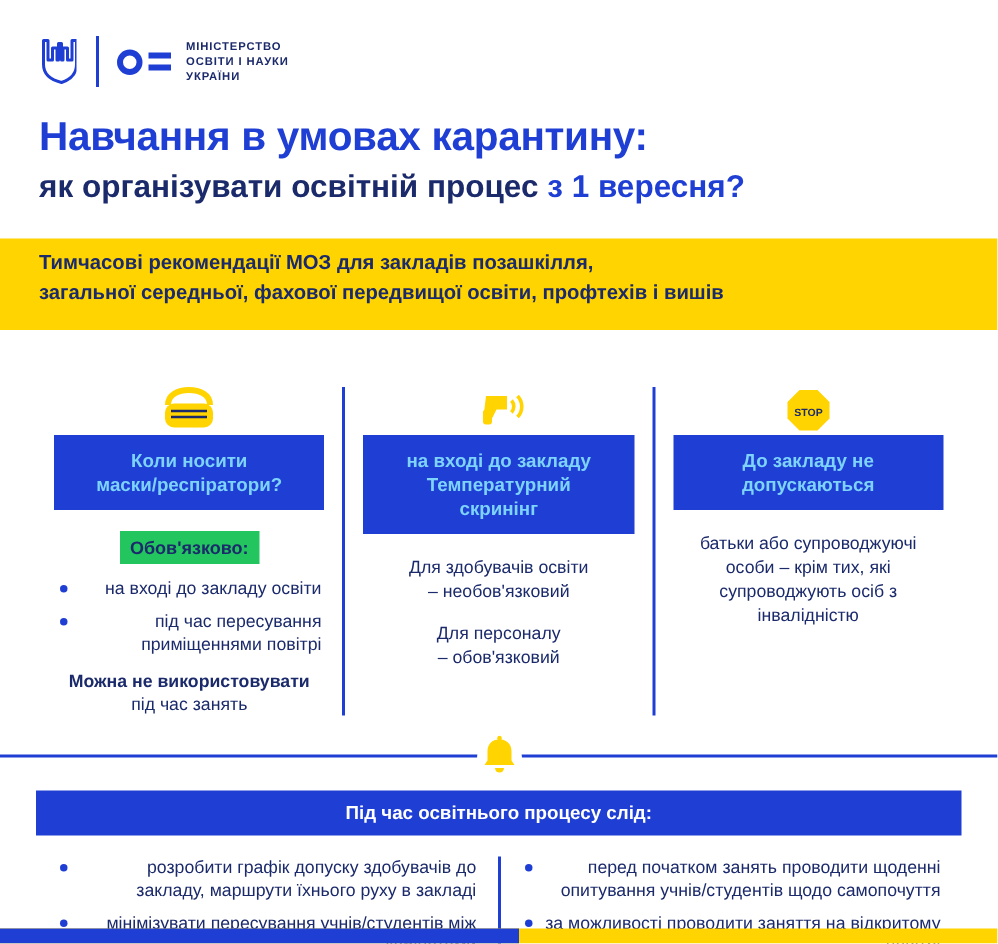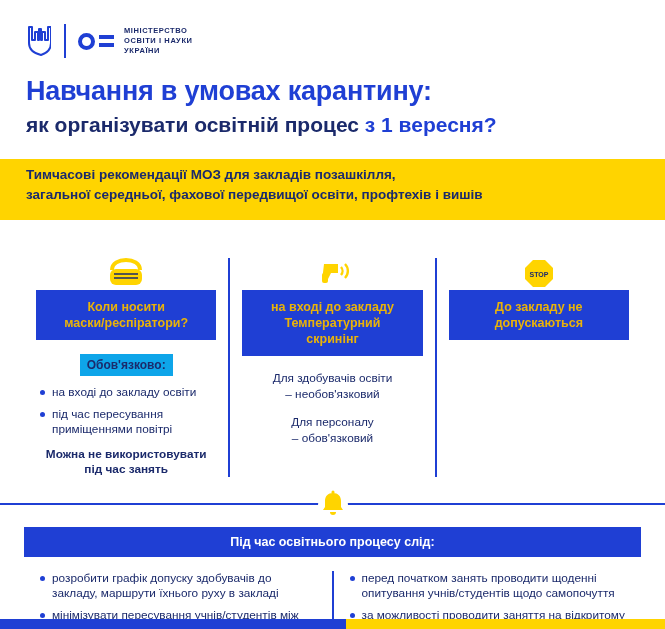--- a/index.html
+++ b/index.html
@@ -97,46 +97,46 @@
   }
   .col + .col { border-left: 2px solid #1f3fd4; }
 
   .badge-wrap {
     display: flex; justify-content: center;
     height: 26px;
     margin-bottom: 6px;
   }
   .col-head {
     background: #1f3fd4;
-    color: #eab308;
+    color: #7dd3fc;
     font-size: 12.5px;
     font-weight: bold;
     text-align: center;
     padding: 9px 16px;
     line-height: 16px;
   }
   .col-body {
     padding: 14px 2px 0 2px;
     font-size: 11.8px;
     line-height: 16px;
     color: #1b2a6b;
     text-align: center;
   }
   .tag {
     display: inline-block;
-    background: #0ea5e9;
+    background: #22c55e;
     font-weight: bold;
     font-size: 12px;
     padding: 3px 7px;
     margin-bottom: 9px;
   }
   ul.bul {
     list-style: none;
     margin: 0; padding: 0;
-    text-align: left;
+    text-align: right;
   }
   ul.bul li {
     position: relative;
     padding-left: 14px;
     margin-bottom: 7px;
     font-size: 11.8px;
     line-height: 15px;
   }
   ul.bul li:before {
     content: "";
@@ -145,21 +145,21 @@
     width: 5px; height: 5px;
     border-radius: 50%;
     background: #1f3fd4;
   }
   .strong-note {
     font-weight: bold;
     margin-top: 10px;
     font-size: 11.8px;
     line-height: 15px;
   }
-  .note-reg { font-weight: bold; margin-top: 30px; }
+  .note-reg { font-weight: normal; margin-top: 30px; }
   .para { margin-bottom: 12px; }
 
   
   .divider {
     margin-top: 26px;
     height: 2px;
     background: #1f3fd4;
   }
 
   
@@ -290,20 +290,23 @@
     <div class="col">
       <div class="badge-wrap">
         <svg class="svg-icon" width="34" height="30" viewBox="0 0 34 30" aria-hidden="true">
           <polygon points="11,2 23,2 31,10 31,21 23,29 11,29 3,21 3,10" fill="#ffd400"></polygon>
           <text x="17" y="19" font-size="7" font-family="Liberation Sans, sans-serif" font-weight="bold" fill="#1b2a6b" text-anchor="middle">STOP</text>
         </svg>
       </div>
       <div class="col-head">
         <div>До закладу не допускаються</div>
       </div>
+      <div class="col-body">
+        <div>батьки або супроводжуючі особи – крім тих, які супроводжують осіб з інвалідністю</div>
+      </div>
     </div>
   </div>
 
   <div class="divider"></div>
 
   <div class="bottom">
     <div class="bell-wrap">
       <svg class="svg-icon" width="30" height="32" viewBox="0 0 30 32" aria-hidden="true">
         <circle cx="15" cy="16" r="15" fill="#ffffff"></circle>
         <path d="M15 4 c5 0 8 3 8 8 v6 l2 3 h-20 l2 -3 v-6 c0 -5 3 -8 8 -8 z" fill="#ffd400"></path>

